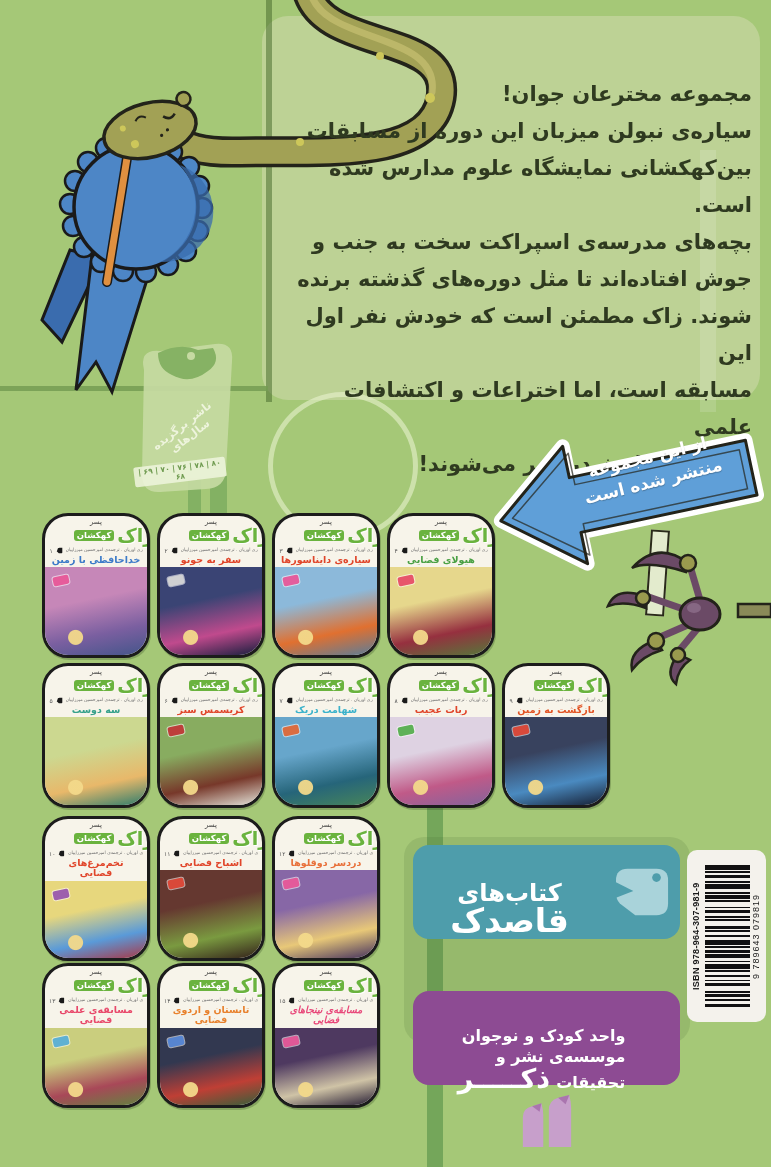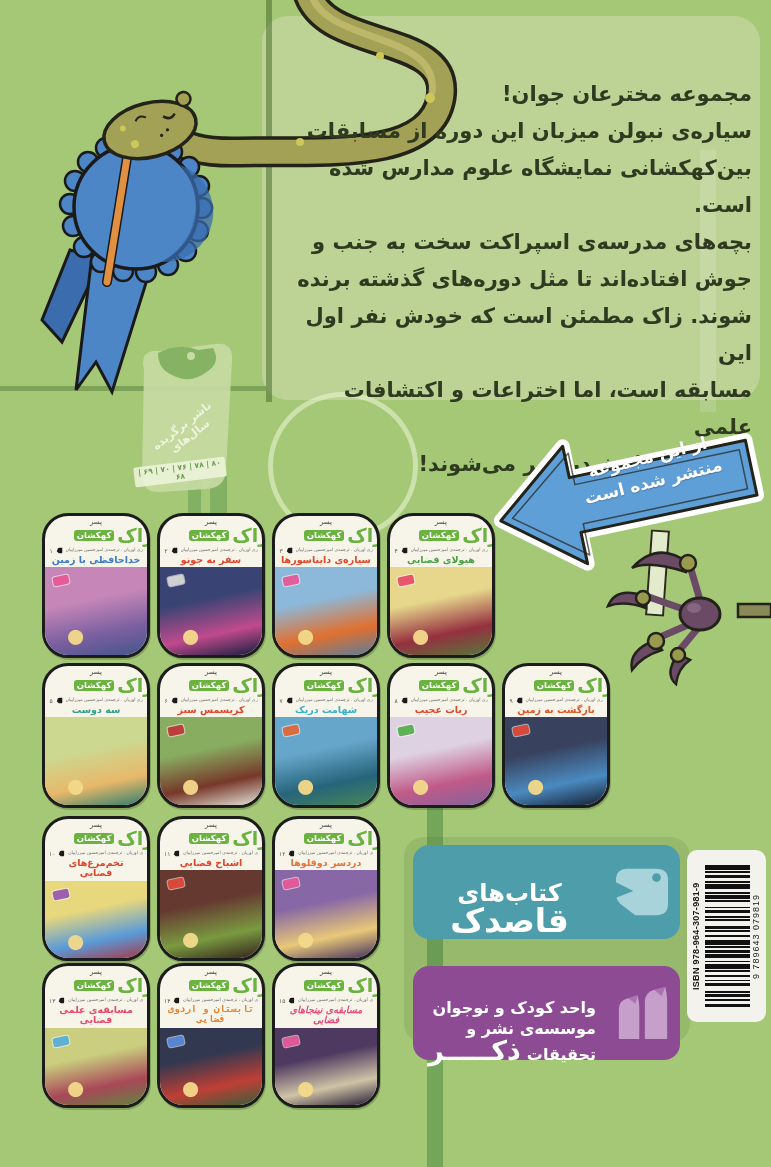--- a/index.html
+++ b/index.html
@@ -51,21 +51,21 @@
   .c-vol{font-size:6px;color:#555;}
   .c-credit{font-size:4.5px;color:#6f6f6f;white-space:nowrap;overflow:hidden;line-height:6px;}
   .c-title{font-size:9.5px;font-weight:bold;direction:rtl;line-height:1.1;padding:1px 2px 0;}
   .c-art{flex:1;margin-top:2px;position:relative;}
   .c-sticker{position:absolute;left:8px;top:9px;width:16px;height:9px;border-radius:2px;transform:rotate(-12deg);opacity:.95;box-shadow:0 0 0 1px rgba(255,255,255,.6);}
 
   
   .halo{position:absolute;left:404px;top:837px;width:286px;height:206px;border-radius:20px;background:rgba(70,100,45,.15);}
   .badge{position:absolute;left:413px;width:267px;height:94px;border-radius:16px;display:flex;align-items:center;box-sizing:border-box;}
   .badge-teal{top:845px;background:#4e9dab;}
-  .badge-purple{top:966px;background:#8d4b93;}
+  .badge-purple{top:991px;background:#8d4b93;flex-direction:column;}
   .badge-textcol{flex:1;direction:rtl;color:#fff;margin-top:34px;}
   .qasedak-l1{font-size:24px;font-weight:bold;text-align:center;line-height:24px;}
   .qasedak-l2{font-size:33px;font-weight:bold;text-align:center;line-height:32px;}
   .badge-logo{width:74px;display:flex;justify-content:center;align-items:center;}
   .zekr-line{font-size:16px;font-weight:bold;text-align:right;line-height:21px;padding-right:10px;}
   .zekr-last{display:flex;direction:rtl;align-items:baseline;gap:6px;padding-right:10px;}
   .zekr-l3a{font-size:16px;font-weight:bold;}
   .zekr-l3b{font-size:27px;font-weight:bold;line-height:24px;}
 
   
@@ -492,21 +492,21 @@
           <span class="c-kahkeshan">کهکشان</span>
         </span>
       </div>
       <div class="c-meta">
         <span class="c-vol">۱۴</span>
         <svg width="7" height="7" viewBox="0 0 10 10">
               <path d="M2,4 Q2,1 5,1 H9 V8 Q9,9 8,9 H4 L1,6 Q2,5 2,4 Z" fill="#1a1a1a"></path>
             </svg>
         <span class="c-credit">ری اوریان . ترجمه‌ی امیرحسین میرزاییان</span>
       </div>
-      <div class="c-title" style="color: rgb(232, 129, 45); font-family: Liberation Mono, monospace;">تابستان و اردوی فضایی</div>
+      <div class="c-title" style="color: rgb(232, 129, 45);">تابستان و اردوی فضایی</div>
     </div>
     <div class="c-art" style="background: radial-gradient(circle at 30% 80%, rgba(243, 217, 138, 0.95) 0px, rgba(243, 217, 138, 0.95) 7px, rgba(243, 217, 138, 0) 8px), linear-gradient(168deg, rgb(50, 56, 80) 0%, rgb(50, 56, 80) 38%, rgb(191, 63, 53) 72%, rgb(53, 96, 58) 100%);">
       <span class="c-sticker" style="background: rgb(90, 138, 216);"></span>
     </div>
   </div>
       <div class="cover" style="left: 272px; top: 963px;">
     <div class="c-head">
       <div class="c-pesar">پسر</div>
       <div class="c-logo-row">
         <span class="c-zack">زاک</span>

